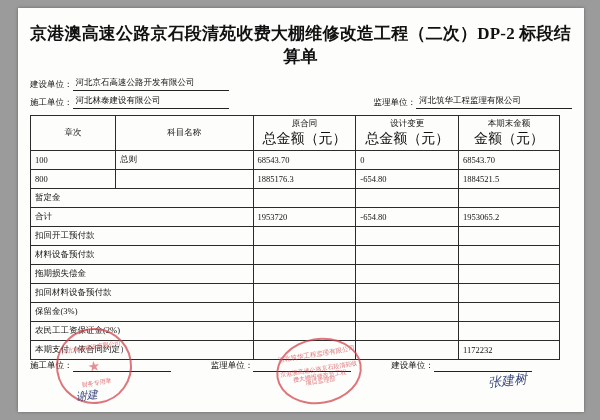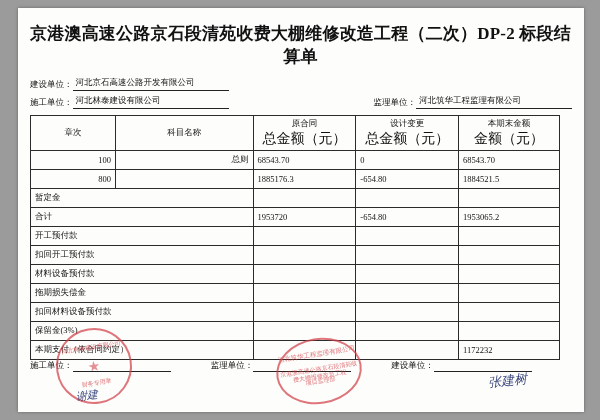--- a/index.html
+++ b/index.html
@@ -49,21 +49,21 @@
     color:#111;
   }
   table.main td,table.main th{
     border:1px solid #2b2b2b;
     padding:2px 4px;
     height:14px;
     font-weight:normal;
   }
   .hdr td{text-align:center;vertical-align:middle;}
   .hdr .sub{font-size:14px;}
-  .c{text-align:right;}
+  .c{text-align:left;}
   .r{}
   .lbl{}
   .tall{height:16px;}
 
   .footer{
     position:absolute;left:12px;right:12px;top:352px;
     font-size:8.5px;
     font-family:"Liberation Serif", serif;
     color:#111;
   }
@@ -174,26 +174,20 @@
       <td class="r"></td>
       <td class="r"></td>
     </tr>
     <tr class="tall">
       <td class="lbl" colspan="2">合计</td>
       <td class="r">1953720</td>
       <td class="r">-654.80</td>
       <td class="r">1953065.2</td>
     </tr>
     <tr class="tall">
-      <td class="lbl" colspan="2">开工预付款</td>
-      <td class="r"></td>
-      <td class="r"></td>
-      <td class="r"></td>
-    </tr>
-    <tr class="tall">
       <td class="lbl" colspan="2">扣回开工预付款</td>
       <td class="r"></td>
       <td class="r"></td>
       <td class="r"></td>
     </tr>
     <tr class="tall">
       <td class="lbl" colspan="2">材料设备预付款</td>
       <td class="r"></td>
       <td class="r"></td>
       <td class="r"></td>
@@ -205,20 +199,26 @@
       <td class="r"></td>
     </tr>
     <tr class="tall">
       <td class="lbl" colspan="2">扣回材料设备预付款</td>
       <td class="r"></td>
       <td class="r"></td>
       <td class="r"></td>
     </tr>
     <tr class="tall">
       <td class="lbl" colspan="2">保留金(3%)</td>
+      <td class="r"></td>
+      <td class="r"></td>
+      <td class="r"></td>
+    </tr>
+    <tr class="tall">
+      <td class="lbl" colspan="2">农民工工资保证金(2%)</td>
       <td class="r"></td>
       <td class="r"></td>
       <td class="r"></td>
     </tr>
     <tr class="tall">
       <td class="lbl" colspan="2">本期支付（依合同约定）</td>
       <td class="r"></td>
       <td class="r"></td>
       <td class="r">1172232</td>
     </tr>

